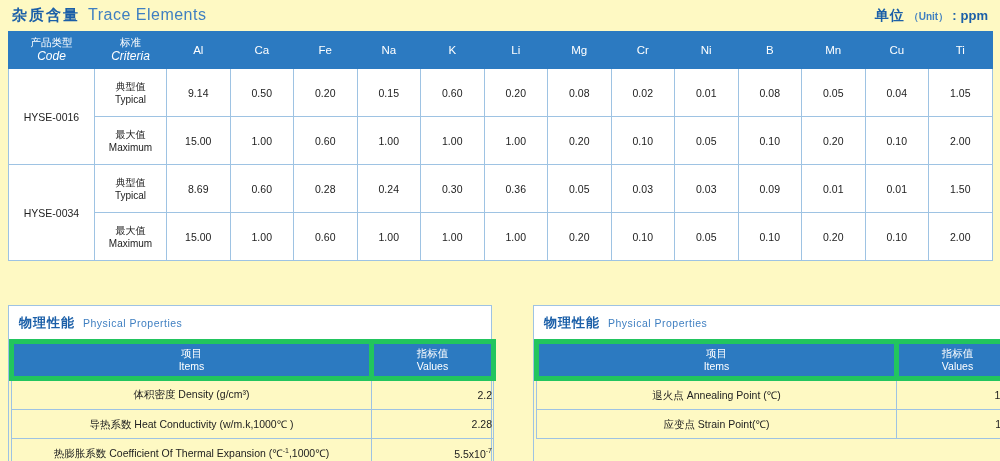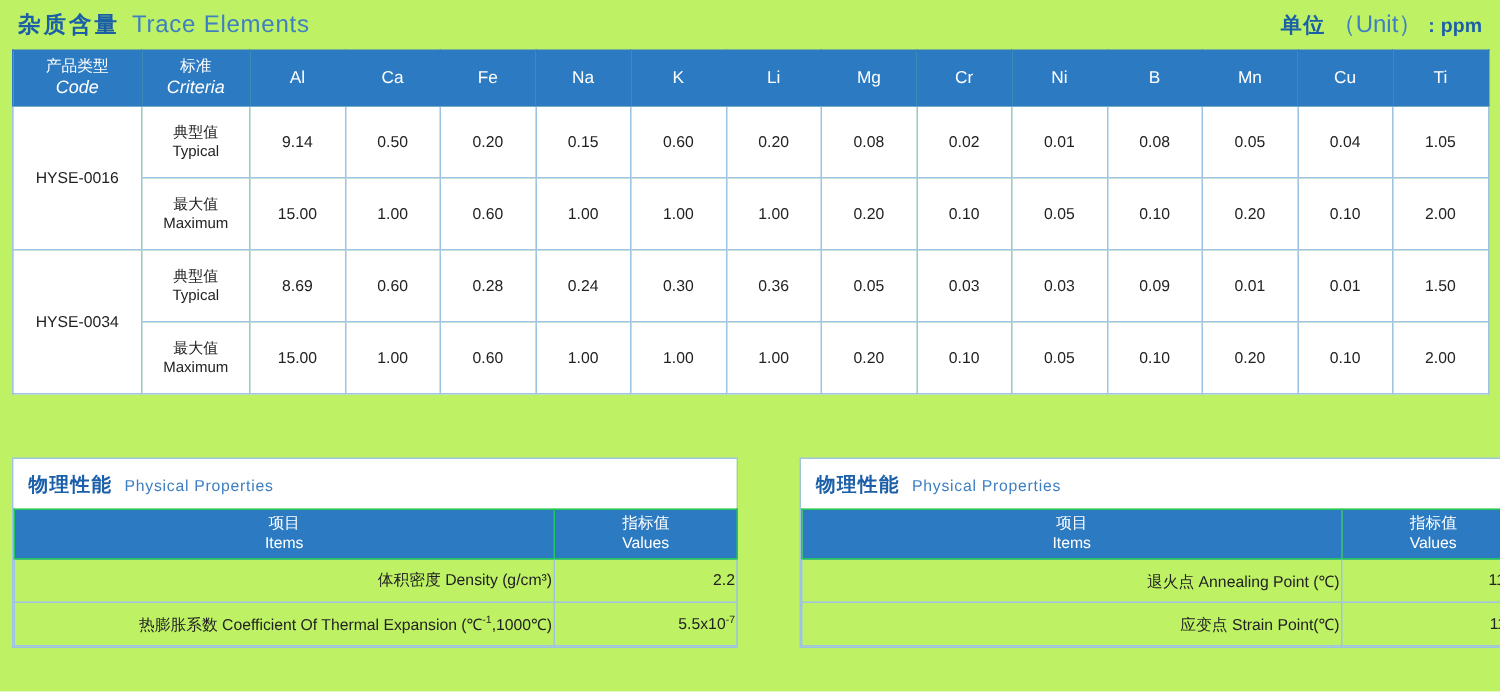--- a/index.html
+++ b/index.html
@@ -6,21 +6,21 @@
     margin: 0;
     padding: 0;
     background: #ffffff;
     font-family: "Liberation Sans", sans-serif;
   }
   .page {
     position: relative;
     width: 1000px;
     height: 461px;
     overflow: hidden;
-    background: #bef264;
+    background: #fef9c3;
   }
 
   
   .trace-block {
     position: absolute;
     left: 8px;
     top: 6px;
     width: 984px;
   }
   .trace-header {
@@ -52,21 +52,22 @@
   }
   .unit-cn {
     color: #1b5fa8;
     font-size: 14px;
     font-weight: bold;
     letter-spacing: 1px;
     text-align: center;
   }
   .unit-en {
     color: #3f7fc1;
-    font-size: 16px;
+    font-size: 10px;
+    font-weight: bold;
   }
   .unit-colon {
     color: #1b5fa8;
     font-size: 13px;
     font-weight: bold;
   }
   .unit-val {
     color: #1b5fa8;
     font-size: 13px;
     font-weight: bold;
@@ -145,36 +146,36 @@
     letter-spacing: 0.5px;
   }
   table.props {
     border-collapse: collapse;
     width: 100%;
     table-layout: fixed;
   }
   table.props th {
     background: #2c7ac1;
     color: #fff;
-    border: 1px solid #22c55e;
+    border: 5px solid #22c55e;
     height: 30px;
     font-weight: normal;
     font-size: 10.5px;
     line-height: 1.25;
   }
   table.props th .l1 { display:block; }
   table.props th .l2 { display:block; }
   table.props td {
     border: 1px solid #9ec3e3;
     height: 26px;
     font-size: 10.5px;
     color: #222;
     text-align: right;
   }
-  table.props td.item { }
+  table.props td.item { text-align: center; }
   sup { font-size: 7px; }
 </style>
 </head>
 <body>
 
 <div class="page">
 
   <div class="trace-block">
     <div class="trace-header">
       <div class="trace-title-left">
@@ -328,20 +329,24 @@
               <span class="l2">Values</span>
             </th>
           </tr>
         </thead>
         <tbody>
           <tr>
             <td class="item">体积密度 Density (g/cm³)</td>
             <td>2.2</td>
           </tr>
           <tr>
+            <td class="item">导热系数 Heat Conductivity (w/m.k,1000℃ )</td>
+            <td>2.28</td>
+          </tr>
+          <tr>
             <td class="item">热膨胀系数 Coefficient Of Thermal Expansion (℃<sup>-1</sup>,1000℃)</td>
             <td>5.5x10<sup>-7</sup></td>
           </tr>
         </tbody>
       </table>
     </div>
 
     <div class="props-panel">
       <div class="props-head">
         <span class="cn">物理性能</span>

